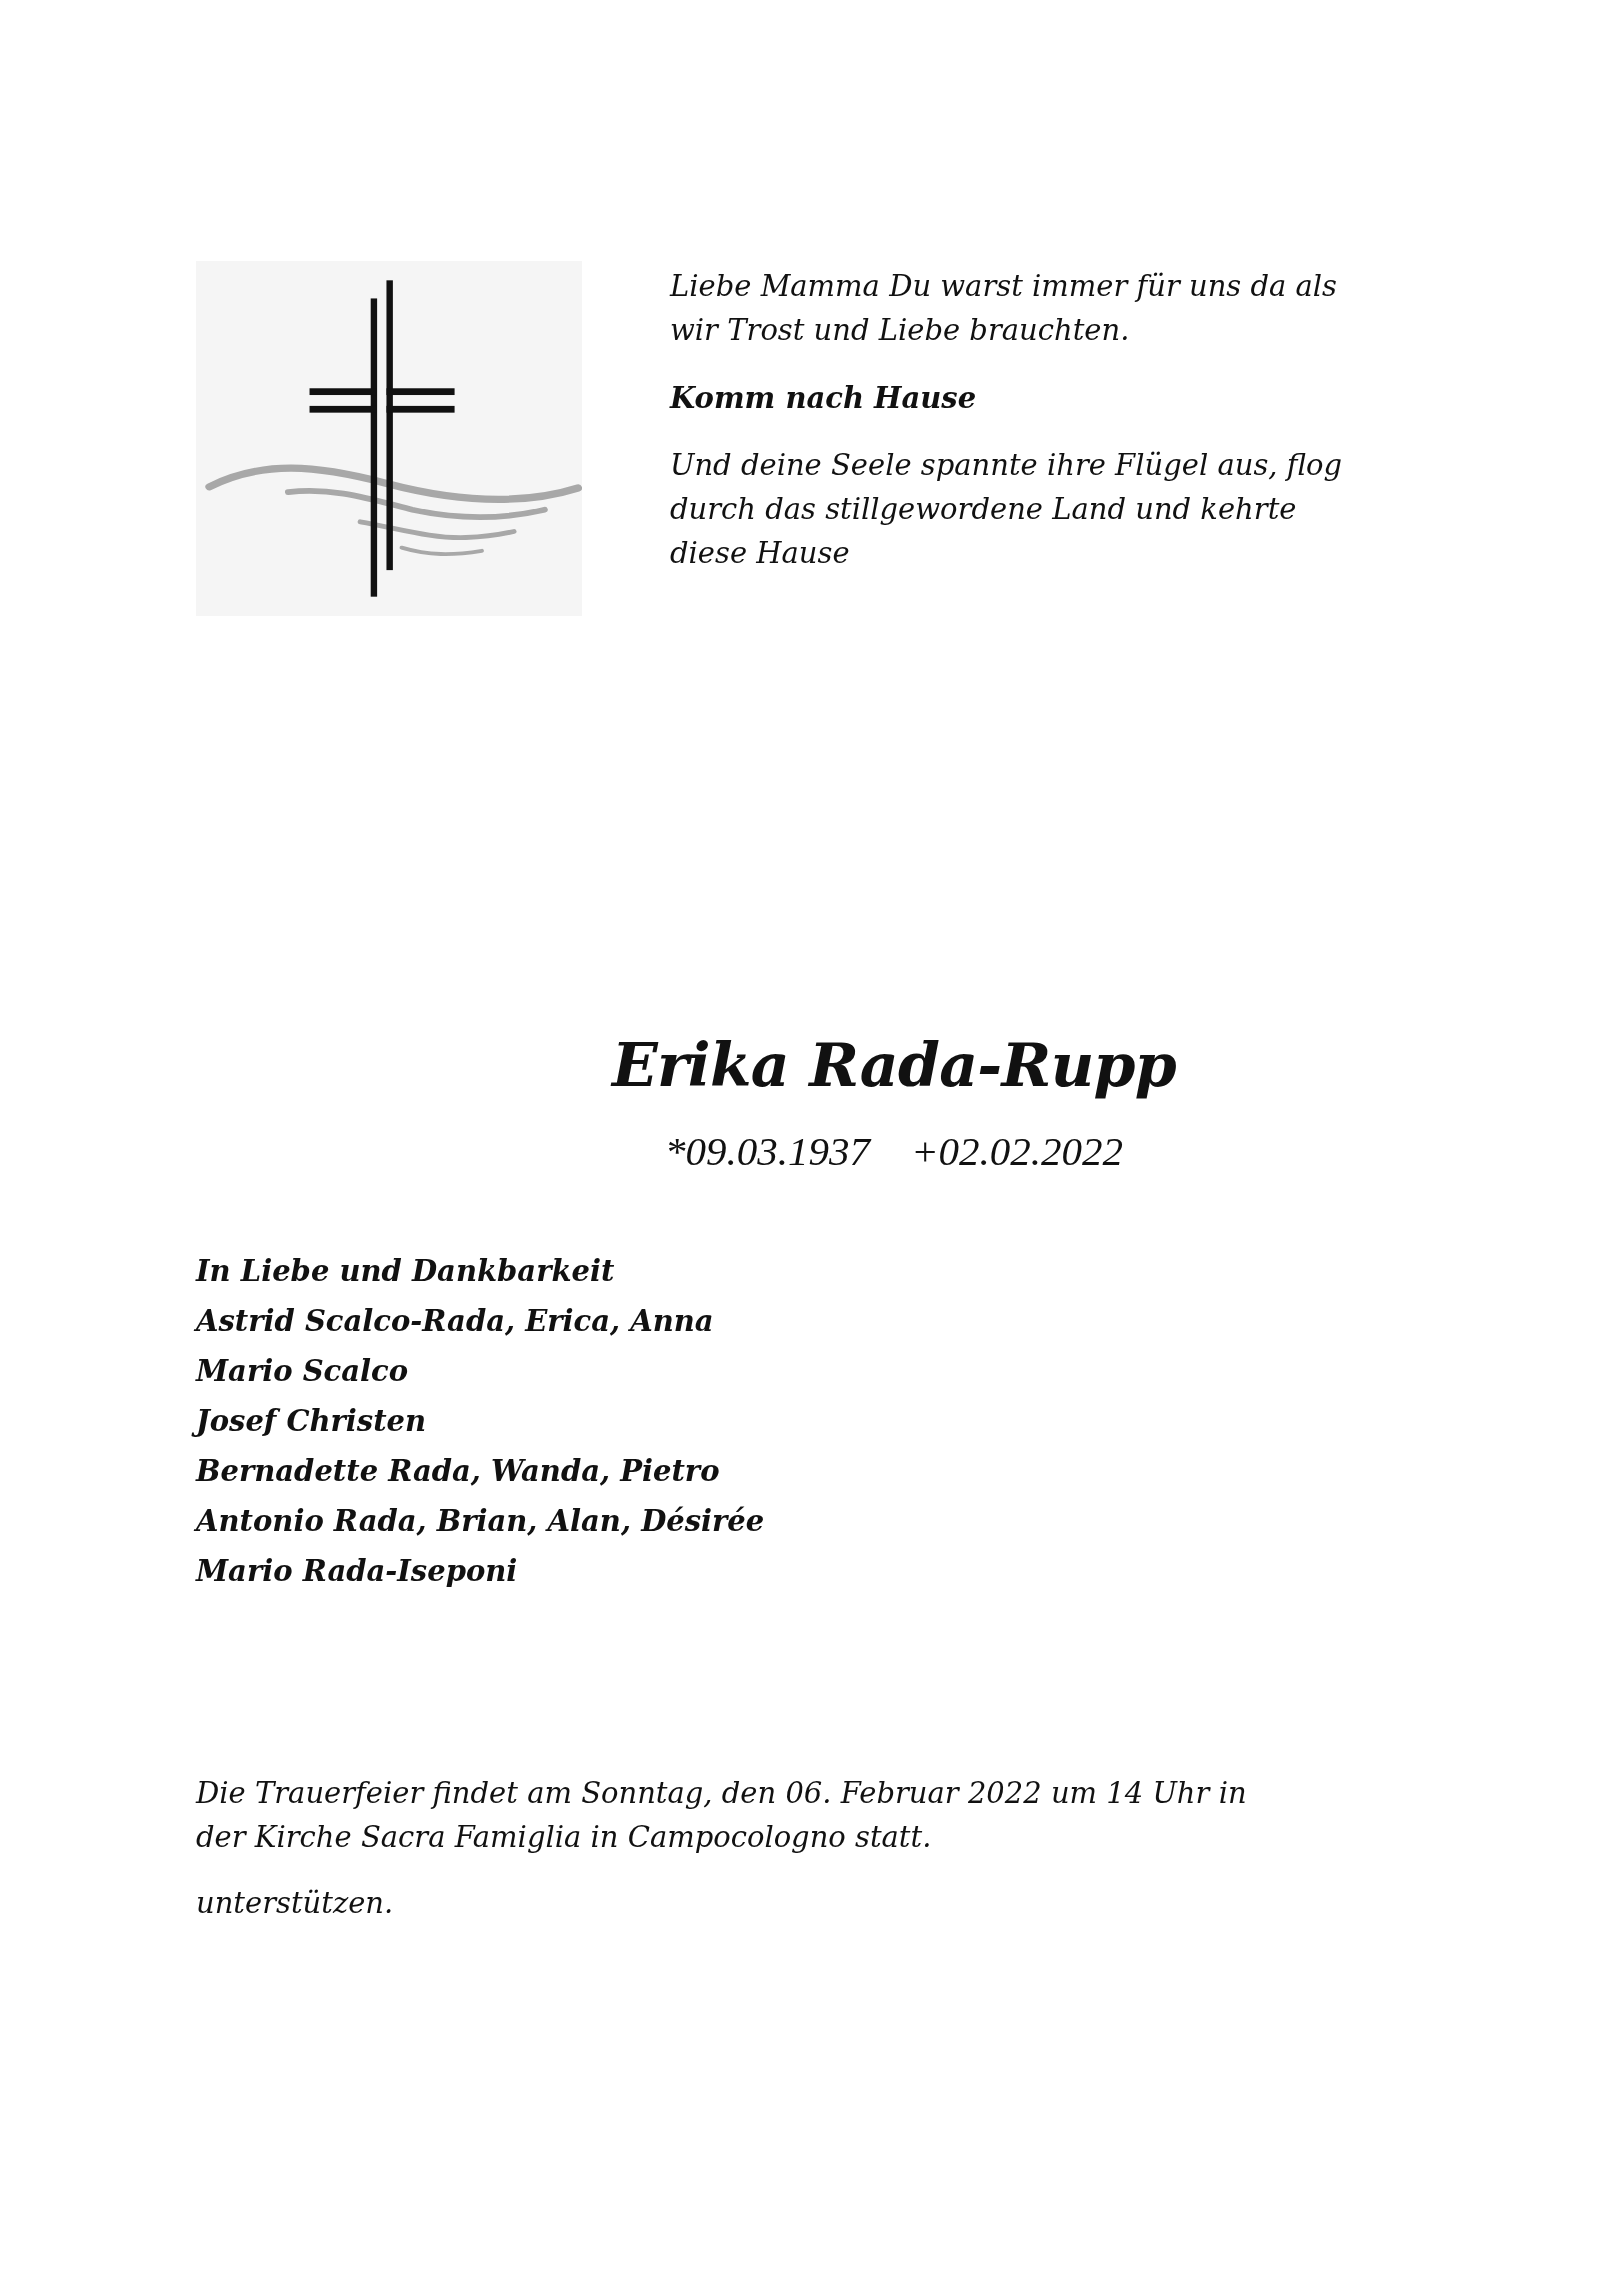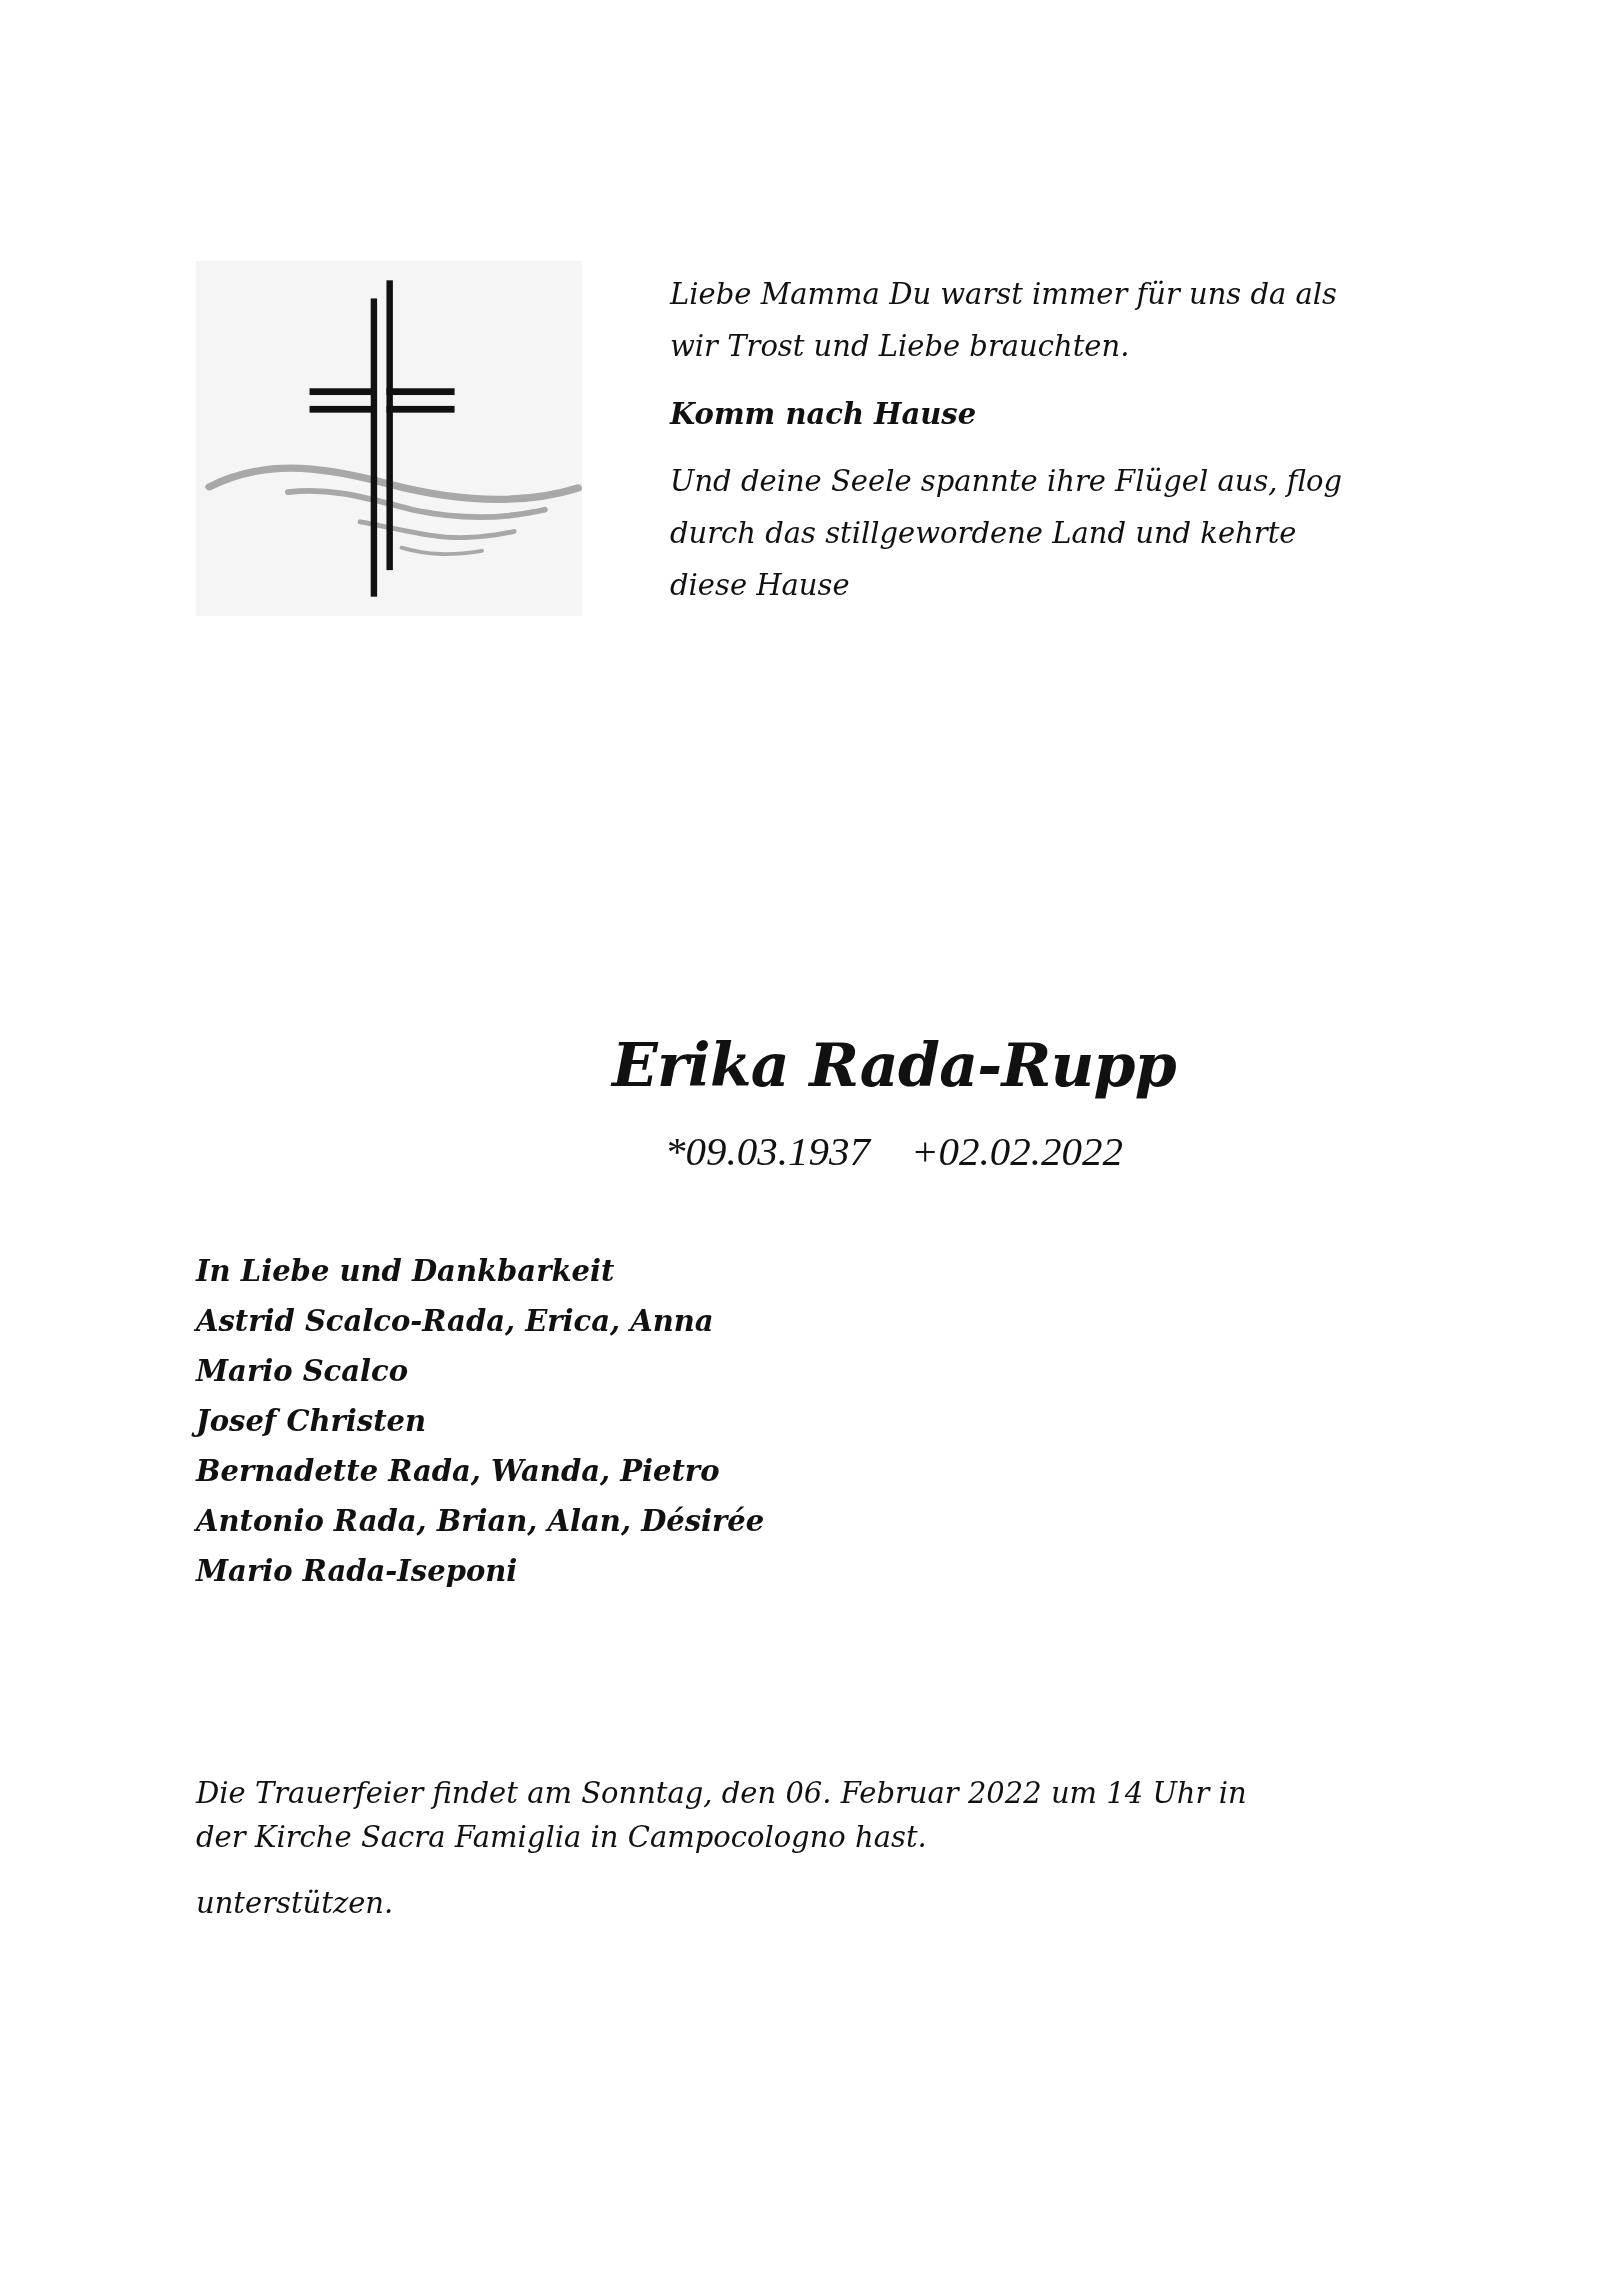--- a/index.html
+++ b/index.html
@@ -12,21 +12,21 @@
       position: absolute; left: 196px; top: 261px; width: 386px; height: 355px;
       background: #f5f5f5;
     }
     .emblem svg { width: 100%; height: 100%; display: block; }
 
     .poem {
       position: absolute; left: 670px; top: 264px; width: 877px;
       font-size: 29px; line-height: 44px;
     }
     .poem p { margin: 0 0 23.6px 0; white-space: nowrap; }
-    .poem p span { display: block; margin-top: 8px; }
+    .poem p span { display: block; }
     .poem .bold-line { font-weight: bold; }
 
     .name-block {
       position: absolute; left: 567px; top: 1026px; width: 654px; text-align: center;
     }
     .name {
       font-size: 60px; line-height: 79px; font-weight: bold;
       letter-spacing: -0.7px; white-space: nowrap;
     }
     .dates {
@@ -99,19 +99,19 @@
   <div>Mario Scalco</div>
   <div>Josef Christen</div>
   <div>Bernadette Rada, Wanda, Pietro</div>
   <div>Antonio Rada, Brian, Alan, Désirée</div>
   <div>Mario Rada-Iseponi</div>
 </div>
 
 <div class="service">
   <p>
     <span>Die Trauerfeier findet am Sonntag, den 06. Februar 2022 um 14 Uhr in</span>
-    <span>der Kirche Sacra Famiglia in Campocologno hast.</span>
+    <span>der Kirche Sacra Famiglia in Campocologno statt.</span>
   </p>
   <p>
     <span>unterstützen.</span>
   </p>
 </div>
 
 
 </body></html>

